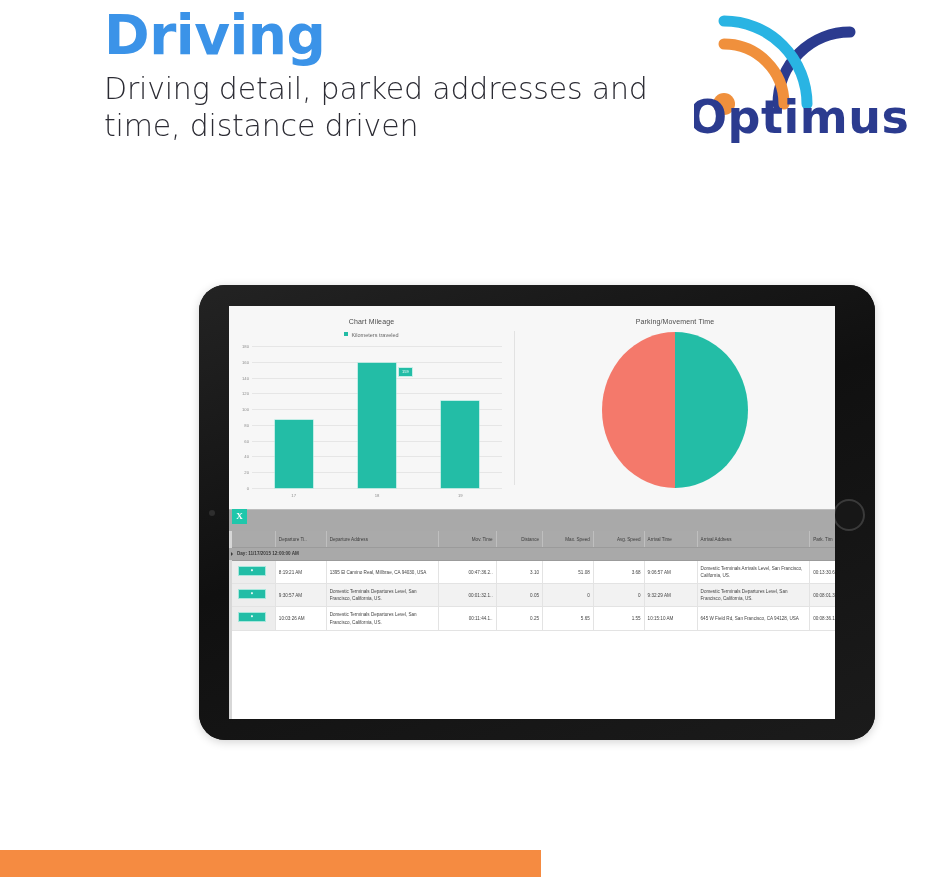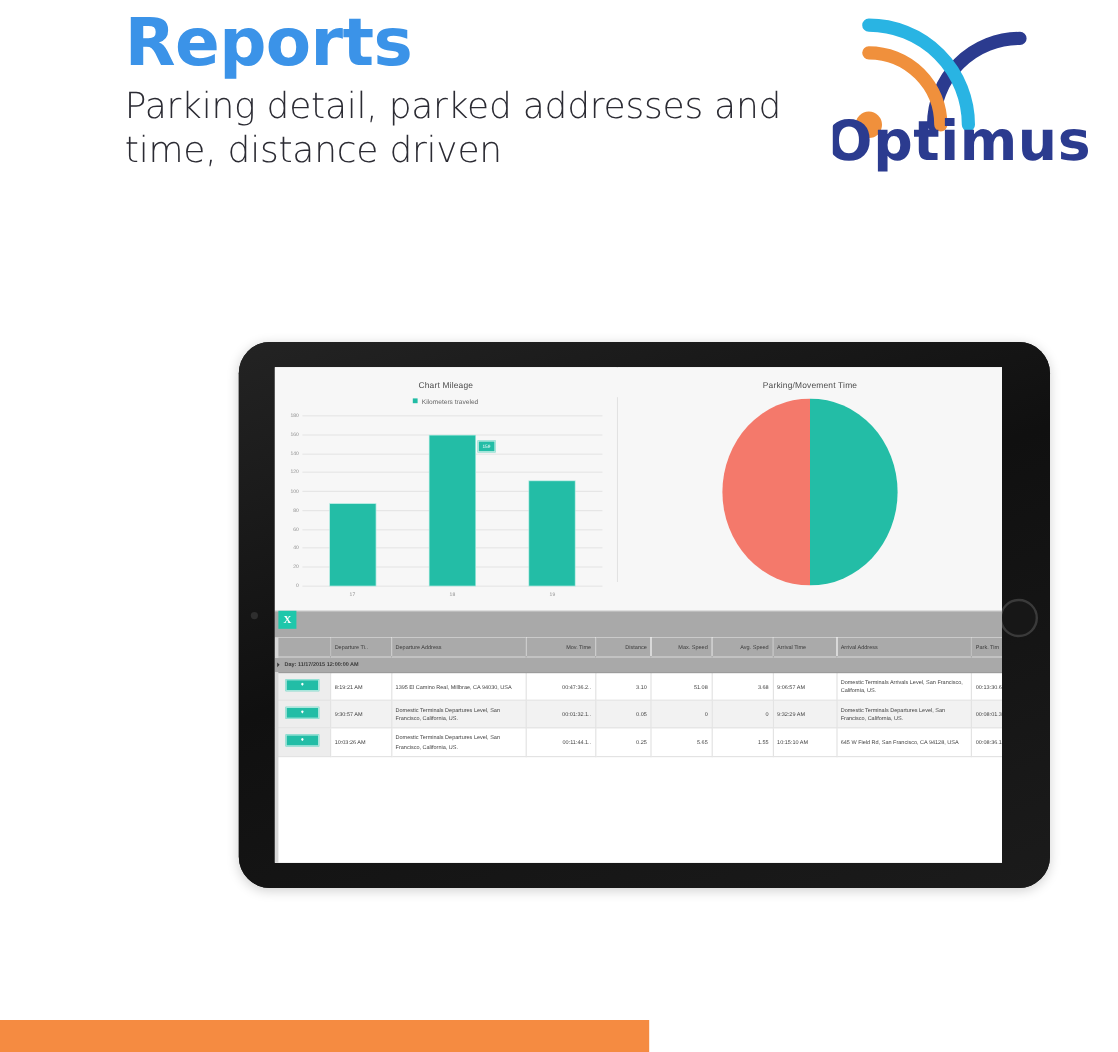--- a/index.html
+++ b/index.html
@@ -302,22 +302,22 @@
     position: absolute;
     left: 0; bottom: 0;
     width: 541px; height: 27px;
     background: #f58b41;
   }
 </style>
 </head>
 <body>
 
 <div id="header-block">
-  <h1 id="page-title">Reports</h1>
-  <p id="page-subtitle">Parking detail, parked addresses and time, distance driven</p>
+  <h1 id="page-title">Driving</h1>
+  <p id="page-subtitle">Driving detail, parked addresses and time, distance driven</p>
 </div>
 
 <div id="brand-logo">
   <svg width="248" height="148" viewBox="0 0 248 148" aria-hidden="true">
 
     <g fill="none" stroke-linecap="round">
       <path d="M29 101 A72 72 0 0 1 101 29" transform="translate(120,104) rotate(0) translate(-65,-101)" stroke="#2b3b8f" stroke-width="11"></path>
       <path stroke="#29b4e3" stroke-width="11" d="M113 104 A83 83 0 0 0 30 21"></path>
       <path stroke="#f0903c" stroke-width="11" d="M90 104 A60 60 0 0 0 30 44"></path>
     </g>

